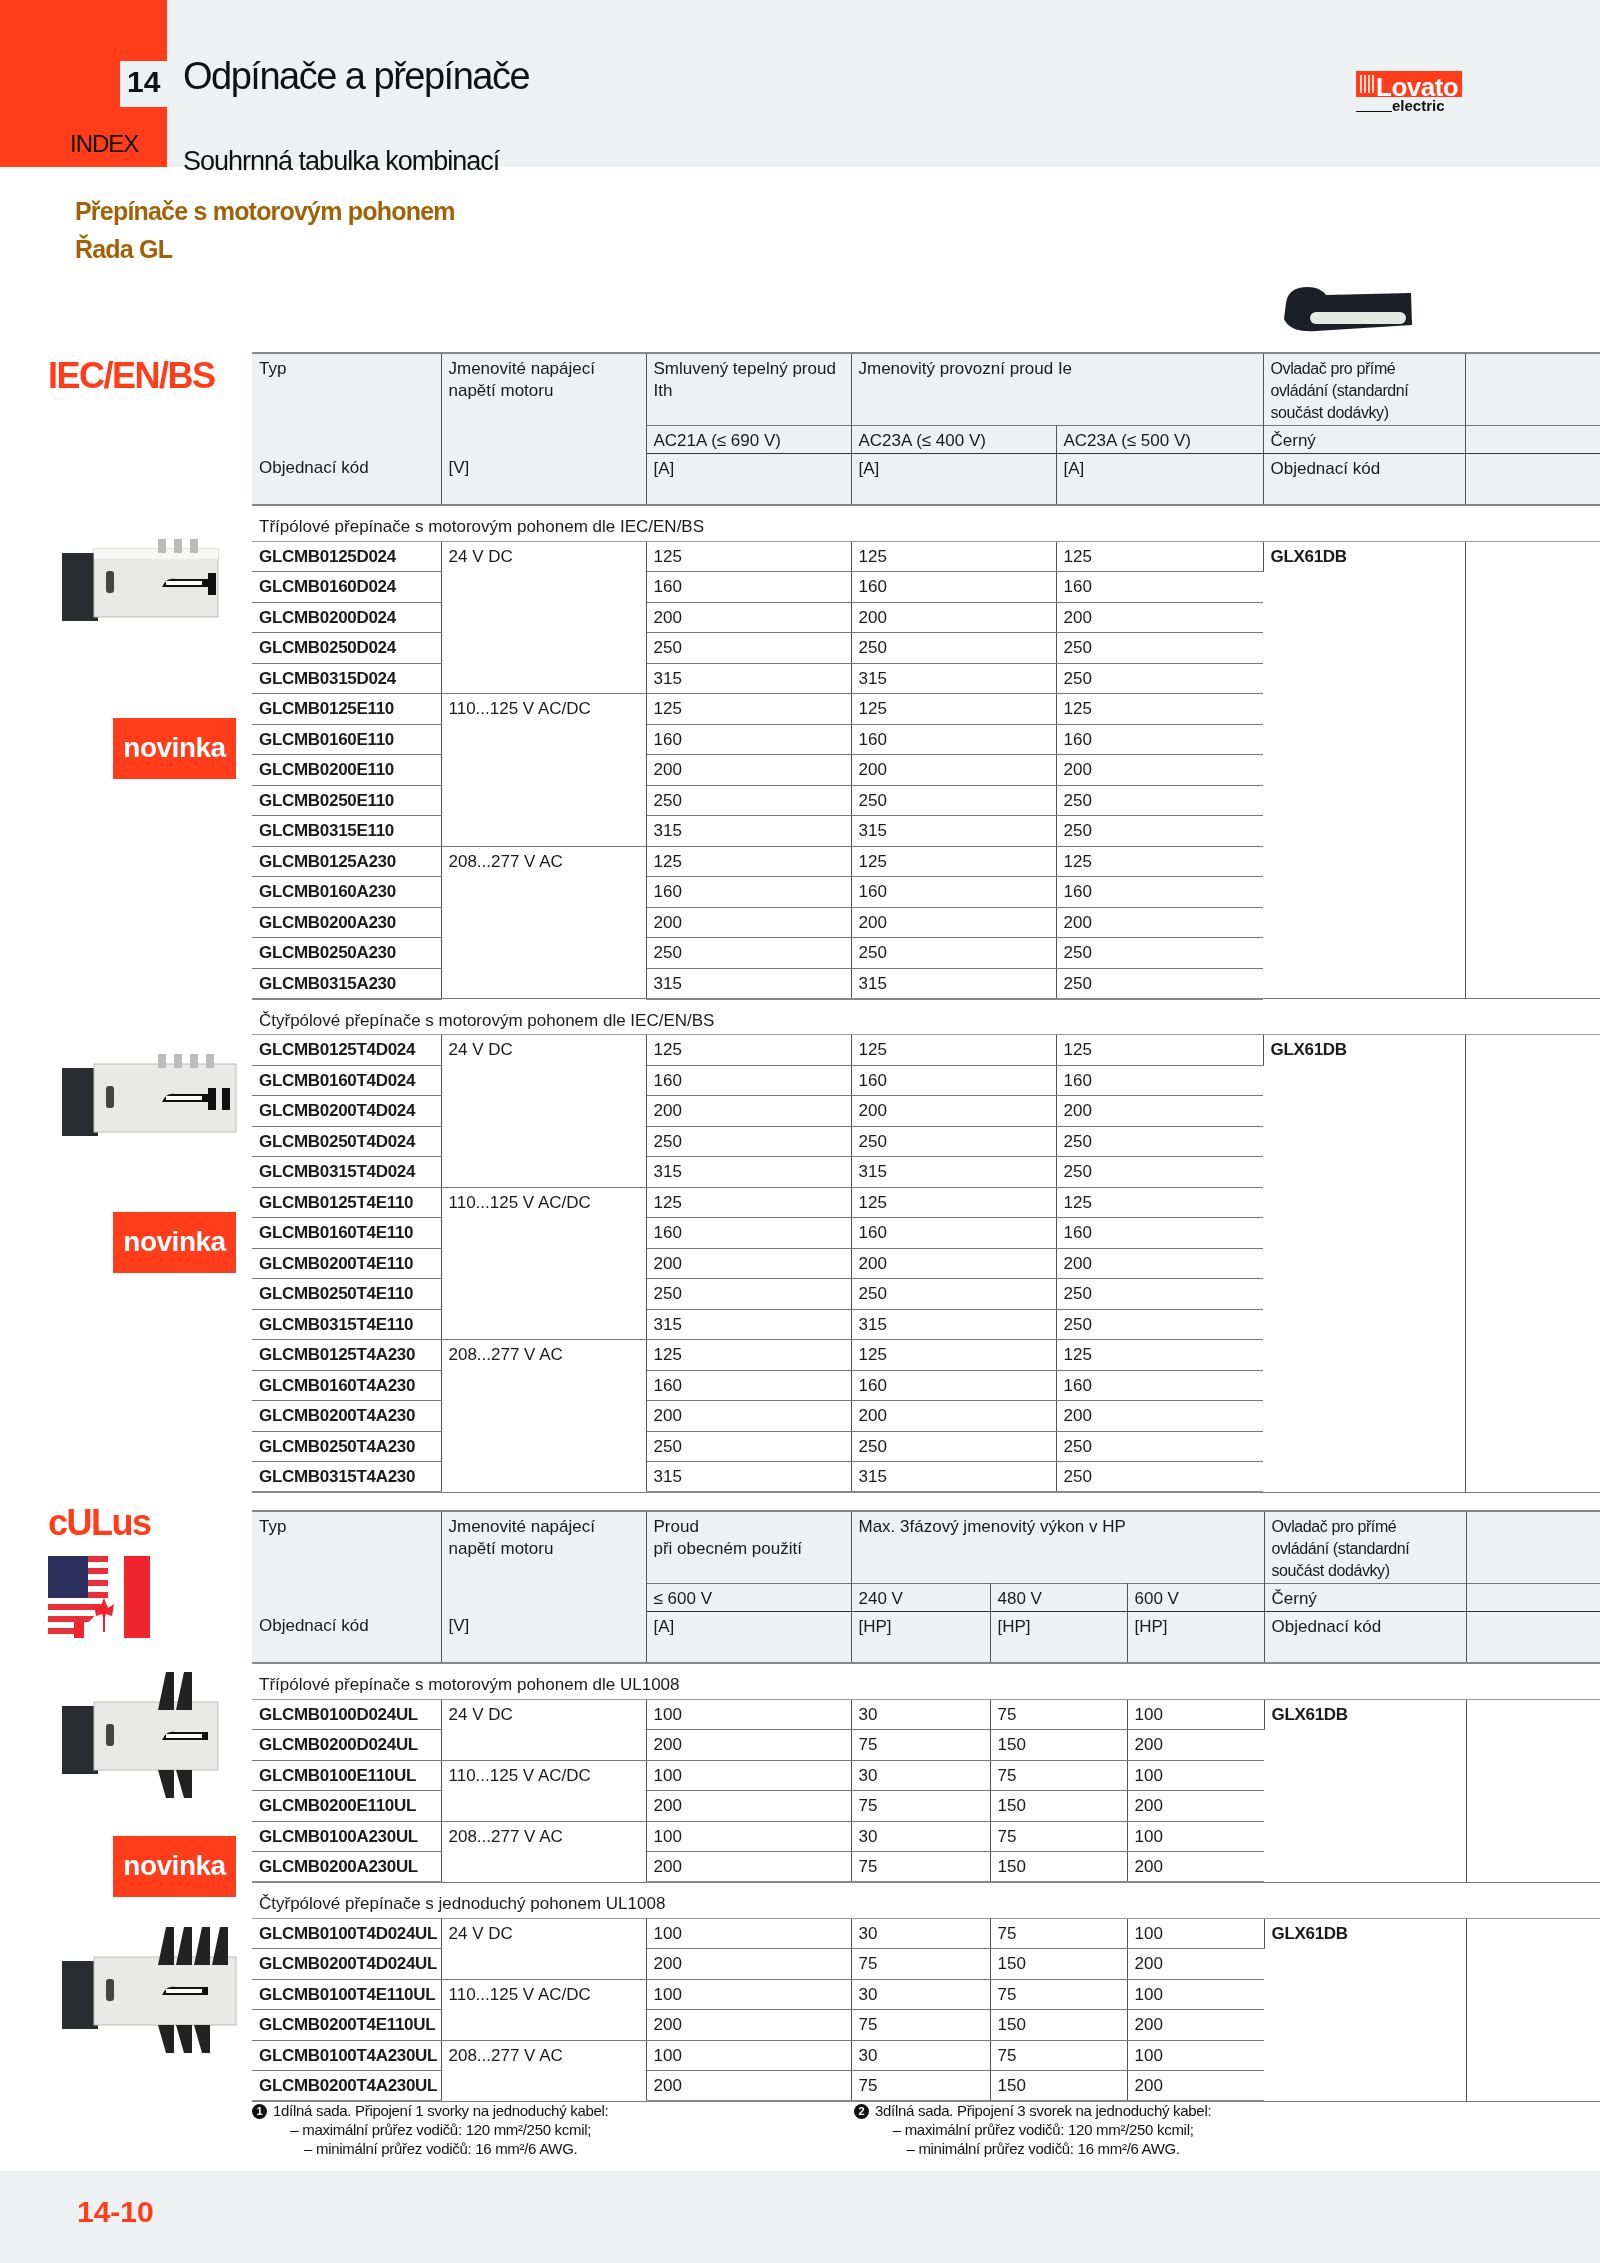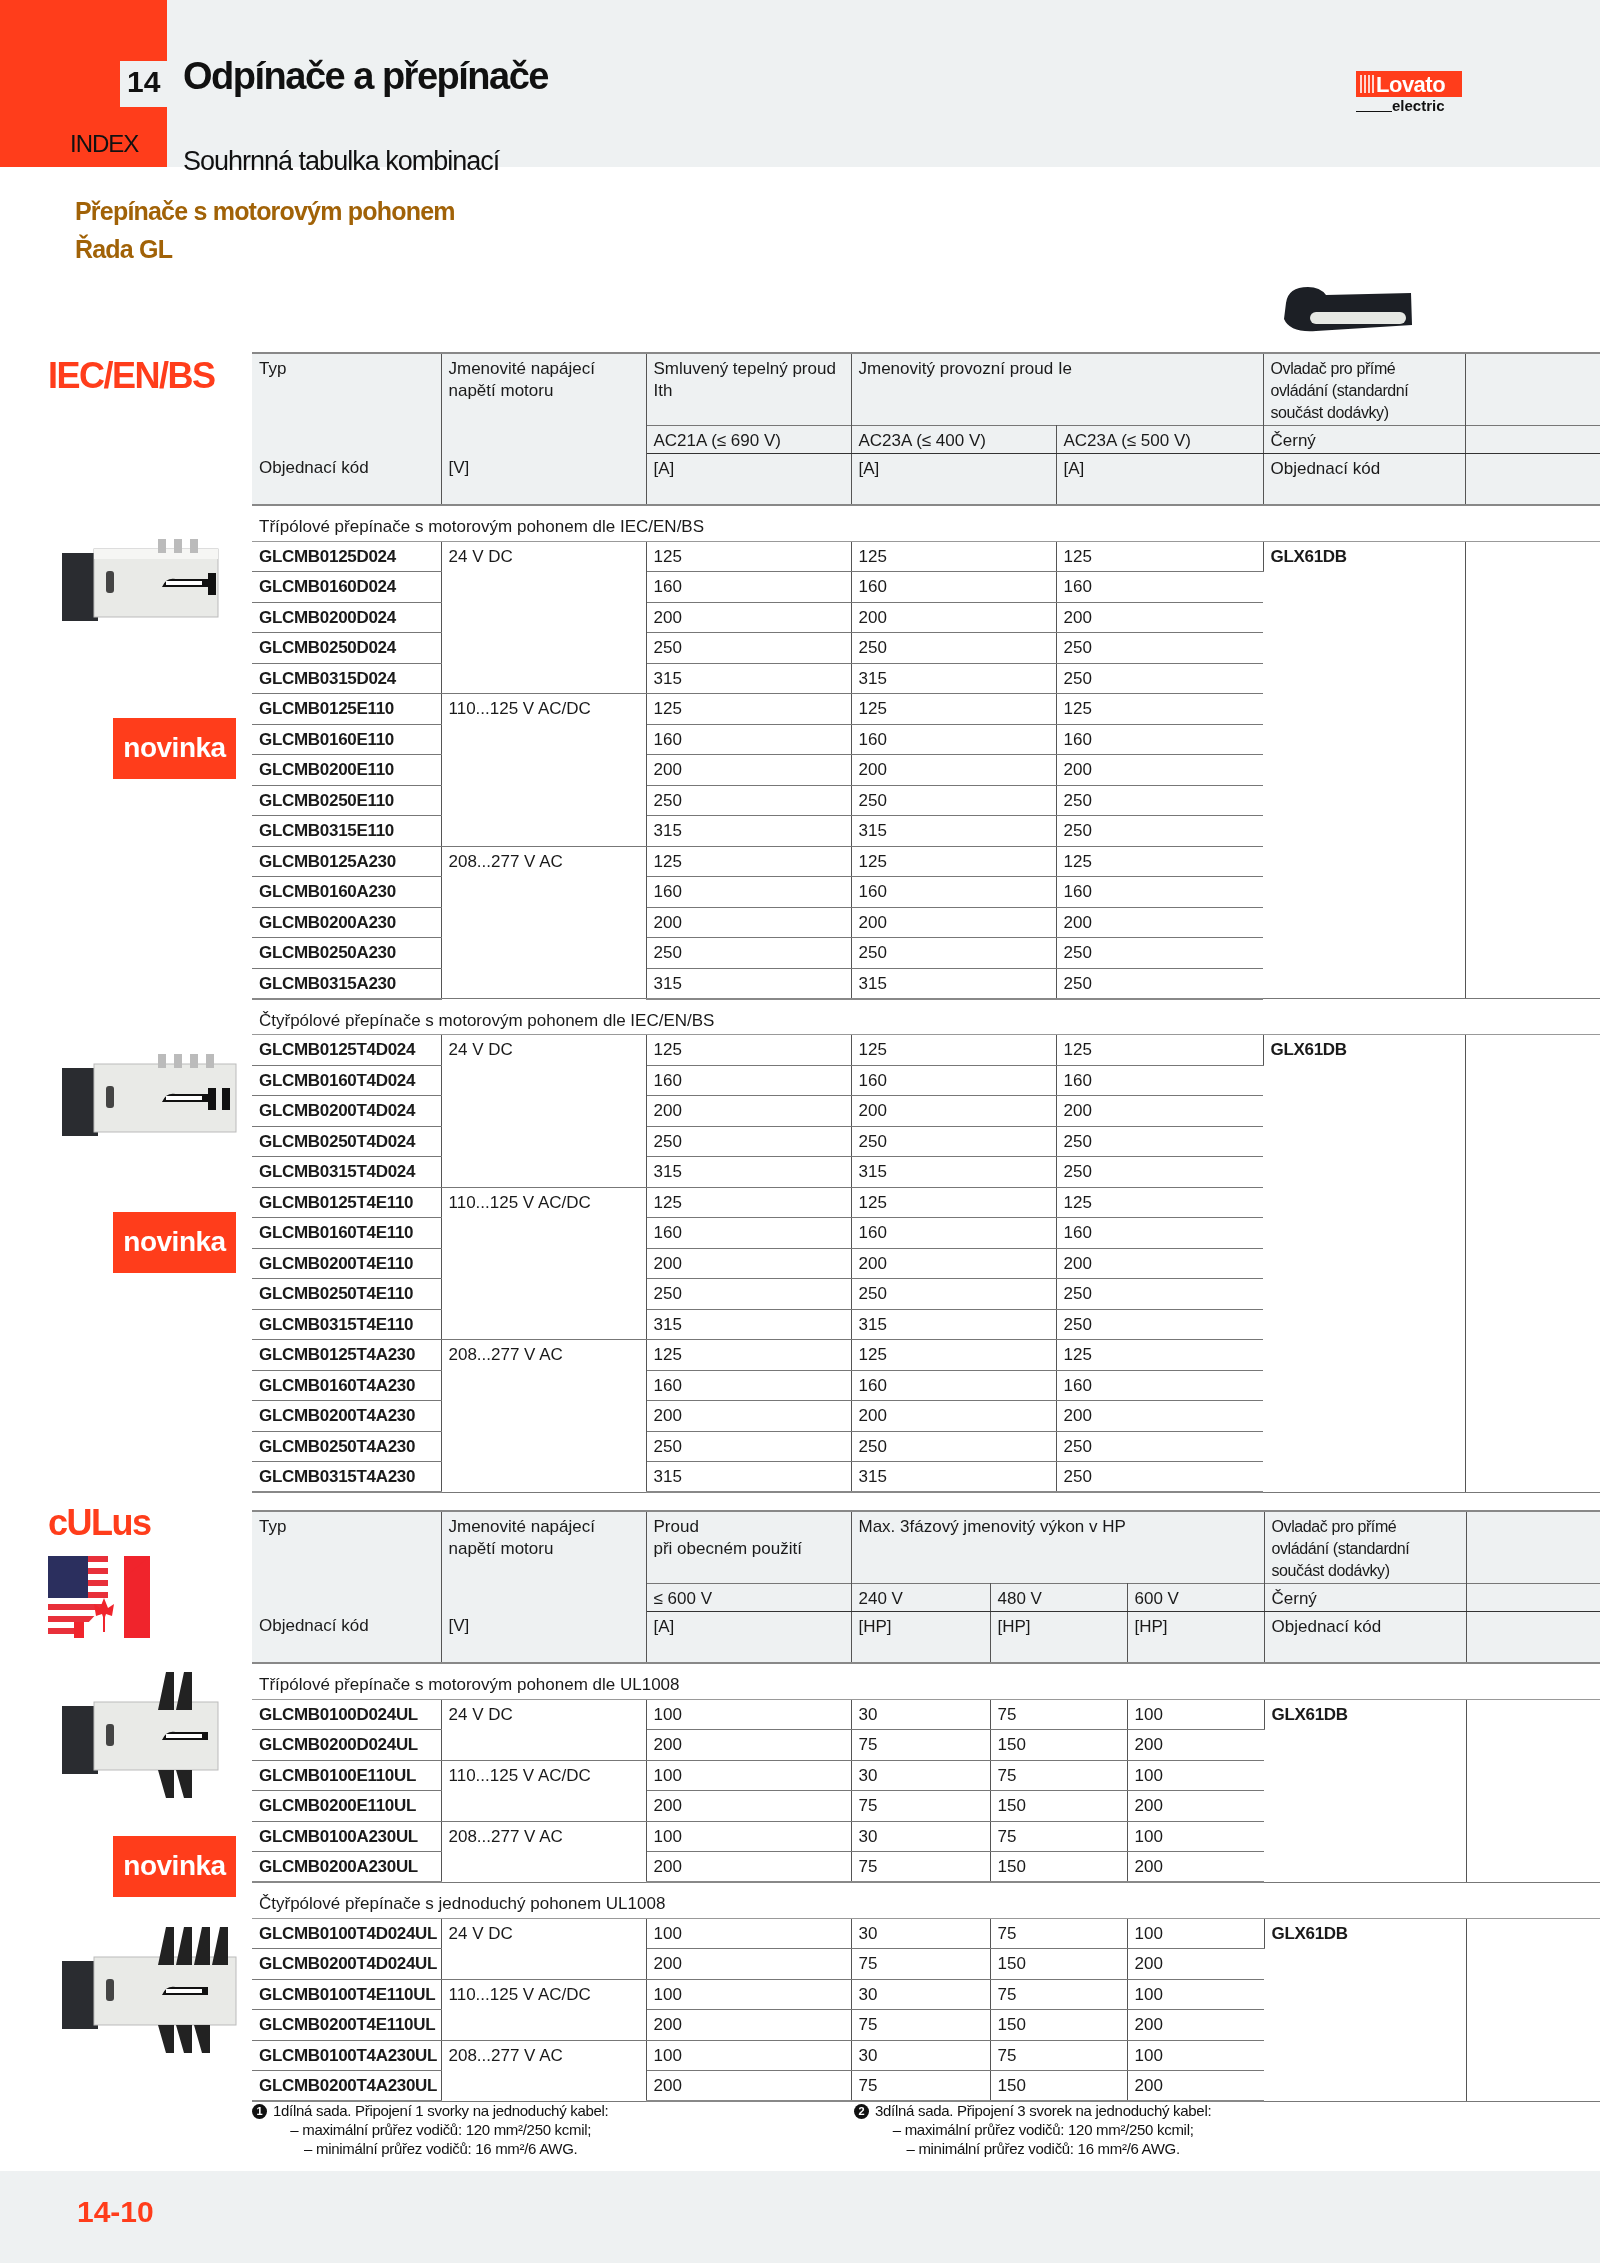--- a/index.html
+++ b/index.html
@@ -4,27 +4,27 @@
 <style>
   * { box-sizing: border-box; margin: 0; padding: 0; }
   body { width: 1600px; height: 2263px; background: #ffffff; font-family: "Liberation Sans", sans-serif; color: #1a1a1a; position: relative; overflow: hidden; }
 
   
   .header-band { position: absolute; left: 0; top: 0; width: 1600px; height: 167px; background: #eef1f2; }
   .index-tab { position: absolute; left: 0; top: 0; width: 167px; height: 167px; background: #ff3d1b; }
   .chapter-box { position: absolute; left: 120px; top: 61px; width: 48px; height: 46px; background: #eef1f2; }
   .chapter-num { position: absolute; left: 127px; top: 65px; font-size: 30px; font-weight: bold; color: #111; }
   .index-label { position: absolute; left: 70px; top: 130px; font-size: 24px; color: #111; letter-spacing: -1px; }
-  .page-title { position: absolute; left: 183px; top: 55px; font-size: 38px; font-weight: bold; color: #111; letter-spacing: -1.5px; }
+  .page-title { position: absolute; left: 183px; top: 55px; font-size: 38px; font-weight: normal; color: #111; letter-spacing: -1.5px; }
   .page-subtitle { position: absolute; left: 183px; top: 102px; font-size: 27px; color: #111; letter-spacing: -1px; margin-top: 44px; }
 
   
   .logo { position: absolute; left: 1356px; top: 71px; width: 106px; height: 42px; }
   .logo-box { position: absolute; left: 0; top: 0; width: 106px; height: 26px; background: #ff3d1b; }
-  .logo-text { position: absolute; left: 20px; top: 1px; font-size: 22px; font-weight: bold; color: #fff; letter-spacing: -0.5px; }
+  .logo-text { position: absolute; left: 20px; top: 1px; font-size: 26px; font-weight: bold; color: #fff; letter-spacing: -0.5px; }
   .logo-bars { position: absolute; left: 4px; top: 4px; width: 14px; height: 18px; background: repeating-linear-gradient(90deg, #fff 0 2px, transparent 2px 4px); opacity: .8; }
   .logo-line { position: absolute; left: 0; top: 40px; width: 36px; height: 1px; background: #111; }
   .logo-sub { position: absolute; left: 36px; top: 26px; font-size: 15px; font-weight: bold; color: #111; }
 
   
   .section-title { position: absolute; left: 75px; top: 192px; font-size: 25px; font-weight: bold; color: #a16207; line-height: 38px; letter-spacing: -0.8px; }
 
   
   .handle { position: absolute; left: 1276px; top: 285px; width: 140px; height: 50px; }
 

